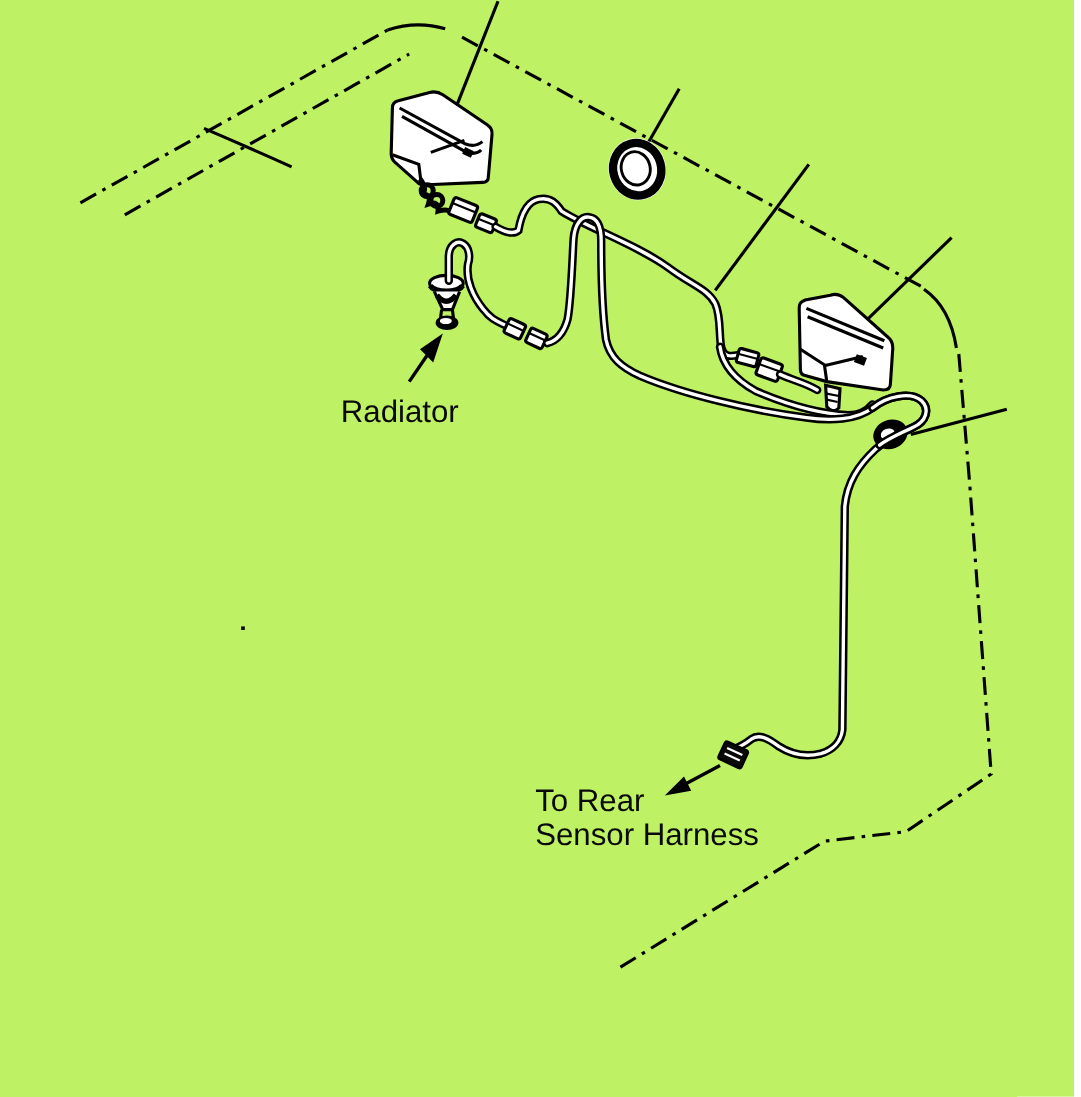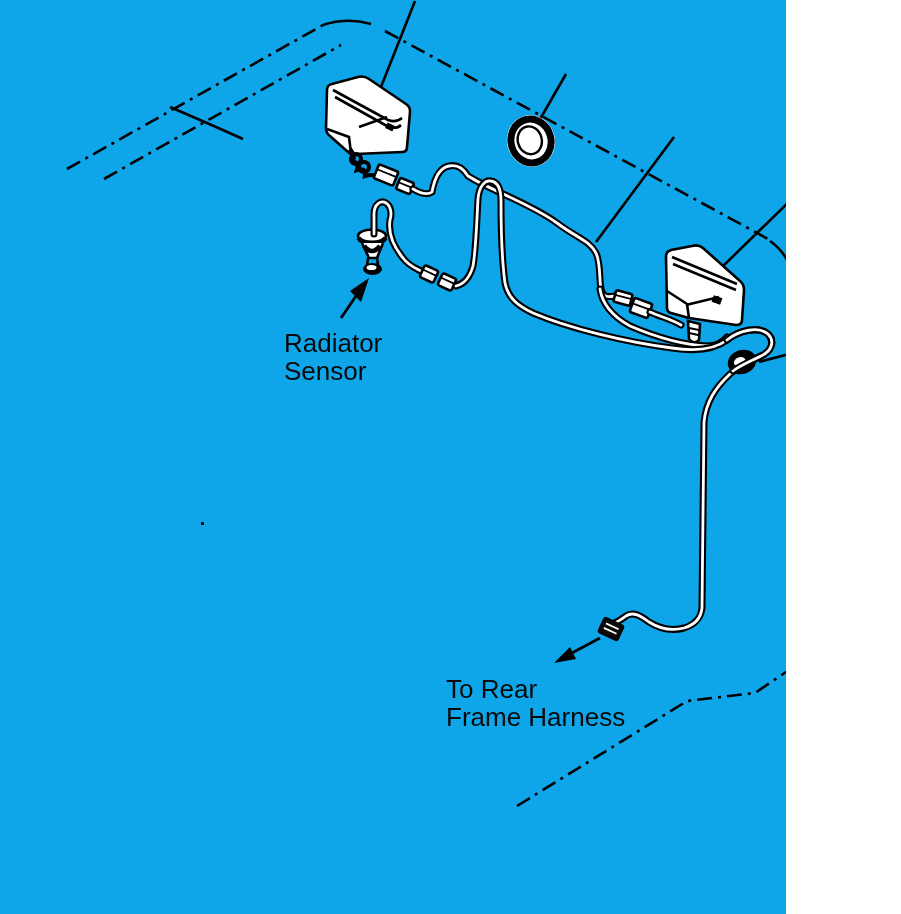--- a/index.html
+++ b/index.html
@@ -1,17 +1,17 @@
 <!DOCTYPE html>
 <html><head>
 <meta charset="utf-8">
 <style>
   html,body{margin:0;padding:0;background:#fff;}
-  #stage{position:relative;width:786px;height:914px;background:#0ea5e9;overflow:hidden;
-         font-family:"Liberation Sans", sans-serif;}
+  #stage{position:relative;width:867px;height:914px;background:#bef264;overflow:hidden;
+         font-family:"Liberation Sans", sans-serif;padding-left:28px;}
   #art{position:absolute;left:0;top:0;}
   .callout{position:absolute;color:#0a0a0a;font-size:26px;line-height:28px;
            font-family:"Liberation Sans", sans-serif;letter-spacing:0px;white-space:nowrap;}
   .callout span{display:block;}
 </style>
 </head>
 <body>
 
 <div id="stage">
 
@@ -164,21 +164,20 @@
     <polygon points="554,663 570,647 576,659" fill="#000"></polygon>
   </g>
   <g>
     <line x1="341" y1="318" x2="356" y2="296" stroke="#000" stroke-width="2.8"></line>
     <polygon points="369,278 350,291 361,302" fill="#000"></polygon>
   </g>
 </svg>
 
 <div class="callout" style="left:284px;top:329px;">
   <span>Radiator</span>
-  <span>Sensor</span>
 </div>
 
-<div class="callout" style="left:446px;top:675px;">
+<div class="callout" style="left:446px;top:653px;">
   <span>To Rear</span>
-  <span>Frame Harness</span>
+  <span>Sensor Harness</span>
 </div>
 
 </div>
 
 </body></html>

